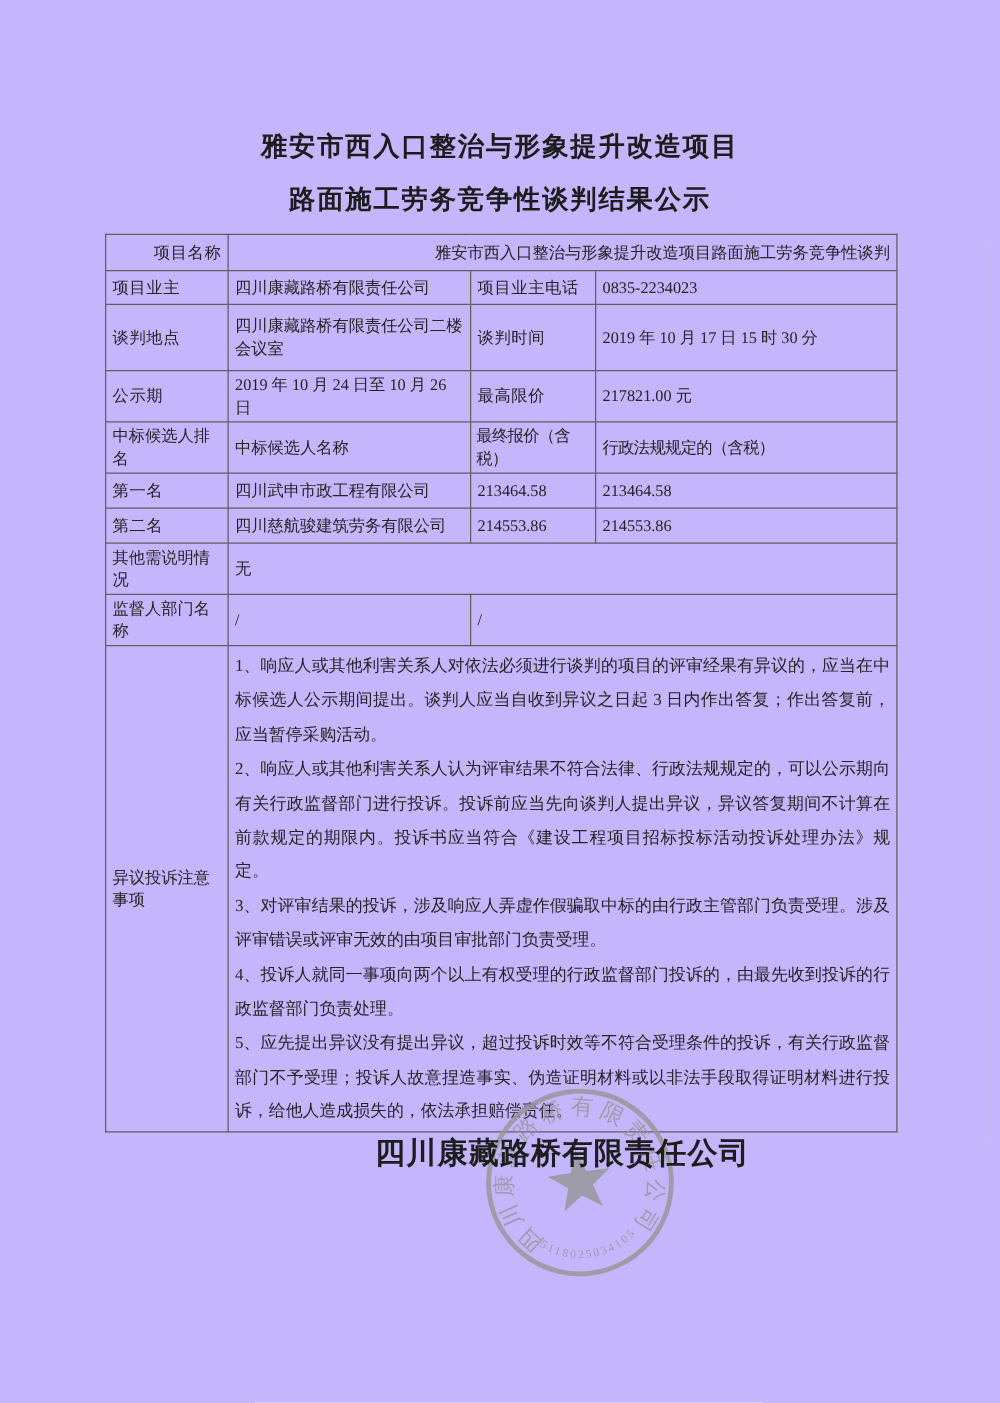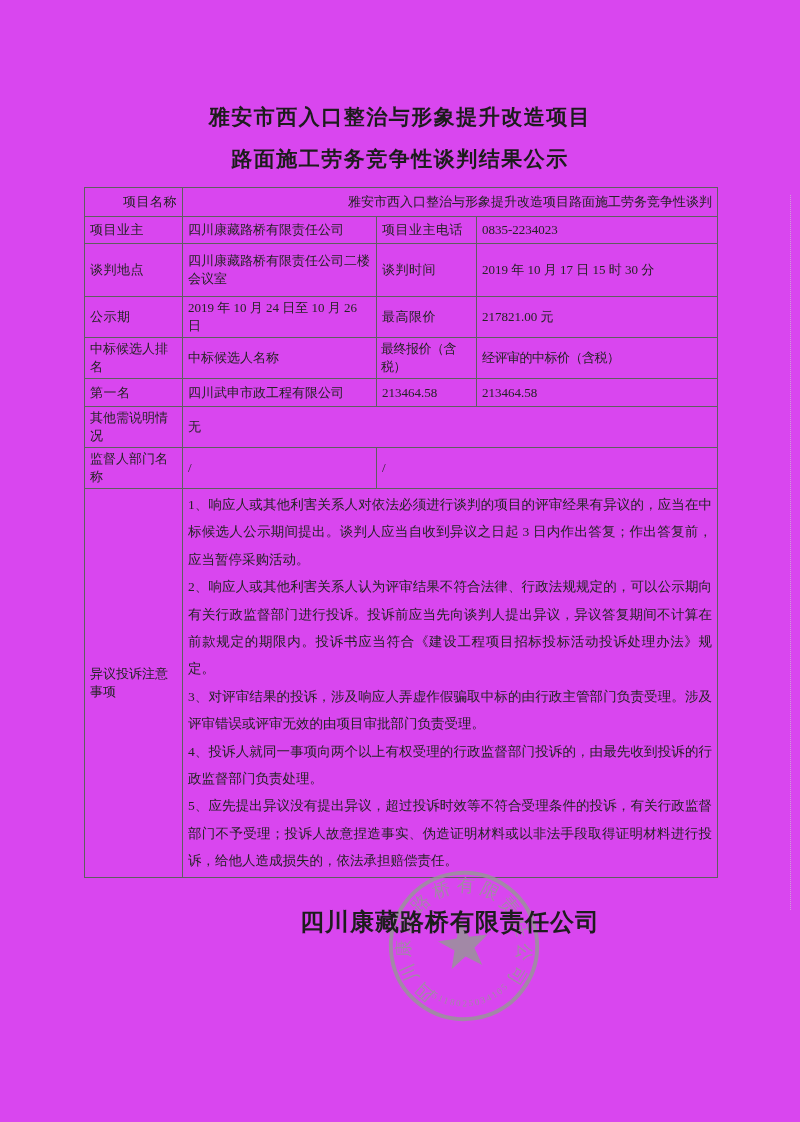--- a/index.html
+++ b/index.html
@@ -1,21 +1,21 @@
 <!DOCTYPE html>
 <html><head>
 <meta charset="utf-8">
 <style>
   * { margin: 0; padding: 0; box-sizing: border-box; }
   html,body { background: #e8e8e8; }
   .page {
     position: relative;
     width: 800px; height: 1122px;
     margin: 0 auto;
-    background: #d946ef;
+    background: #c4b5fd;
     overflow: hidden;
     font-family: "Liberation Serif", "DejaVu Serif", serif;
     color: #222;
   }
   
   .doc-title {
     position: absolute; top: 96px; left: 0; width: 100%;
     text-align: center;
     font-size: 21px; font-weight: bold; letter-spacing: 1.5px;
     color: #1c1c1c;
@@ -121,27 +121,33 @@
       <tr class="r-public">
         <td class="cell-label">公示期</td>
         <td>2019 年 10 月 24 日至 10 月 26 日</td>
         <td class="cell-label">最高限价</td>
         <td>217821.00 元</td>
       </tr>
       <tr class="r-head">
         <td class="cell-label" style="letter-spacing:0">中标候选人排名</td>
         <td>中标候选人名称</td>
         <td style="padding:2px 4px;letter-spacing:-0.5px">最终报价（含税）</td>
-        <td style="letter-spacing:-0.5px">经评审的中标价（含税）</td>
+        <td style="letter-spacing:-0.5px">行政法规规定的（含税）</td>
       </tr>
       <tr class="r-cand">
         <td class="cell-label">第一名</td>
         <td>四川武申市政工程有限公司</td>
         <td>213464.58</td>
         <td>213464.58</td>
+      </tr>
+      <tr class="r-cand">
+        <td class="cell-label">第二名</td>
+        <td>四川慈航骏建筑劳务有限公司</td>
+        <td>214553.86</td>
+        <td>214553.86</td>
       </tr>
       <tr class="r-other">
         <td class="cell-label" style="letter-spacing:0">其他需说明情况</td>
         <td colspan="3">无</td>
       </tr>
       <tr class="r-superv">
         <td class="cell-label" style="letter-spacing:0">监督人部门名称</td>
         <td>/</td>
         <td colspan="2">/</td>
       </tr>

